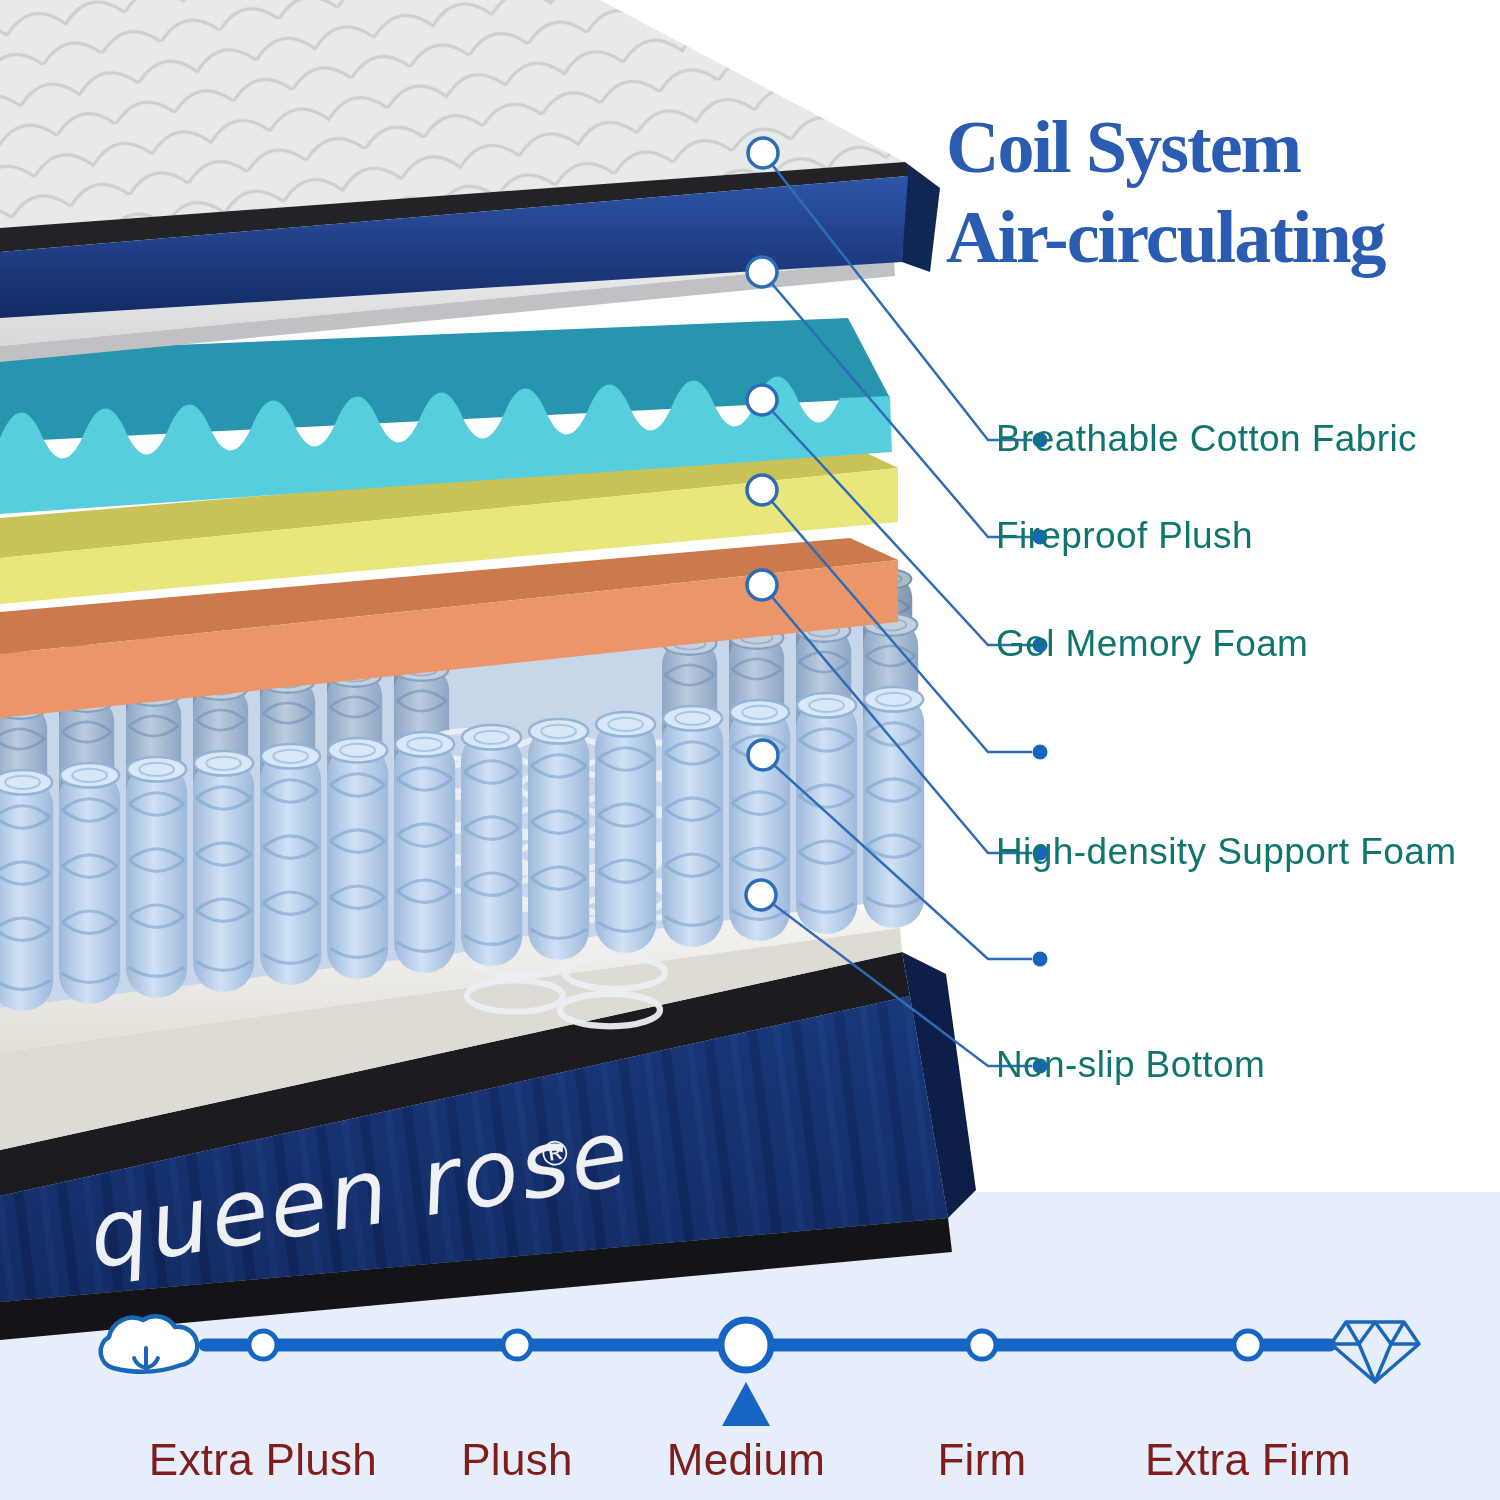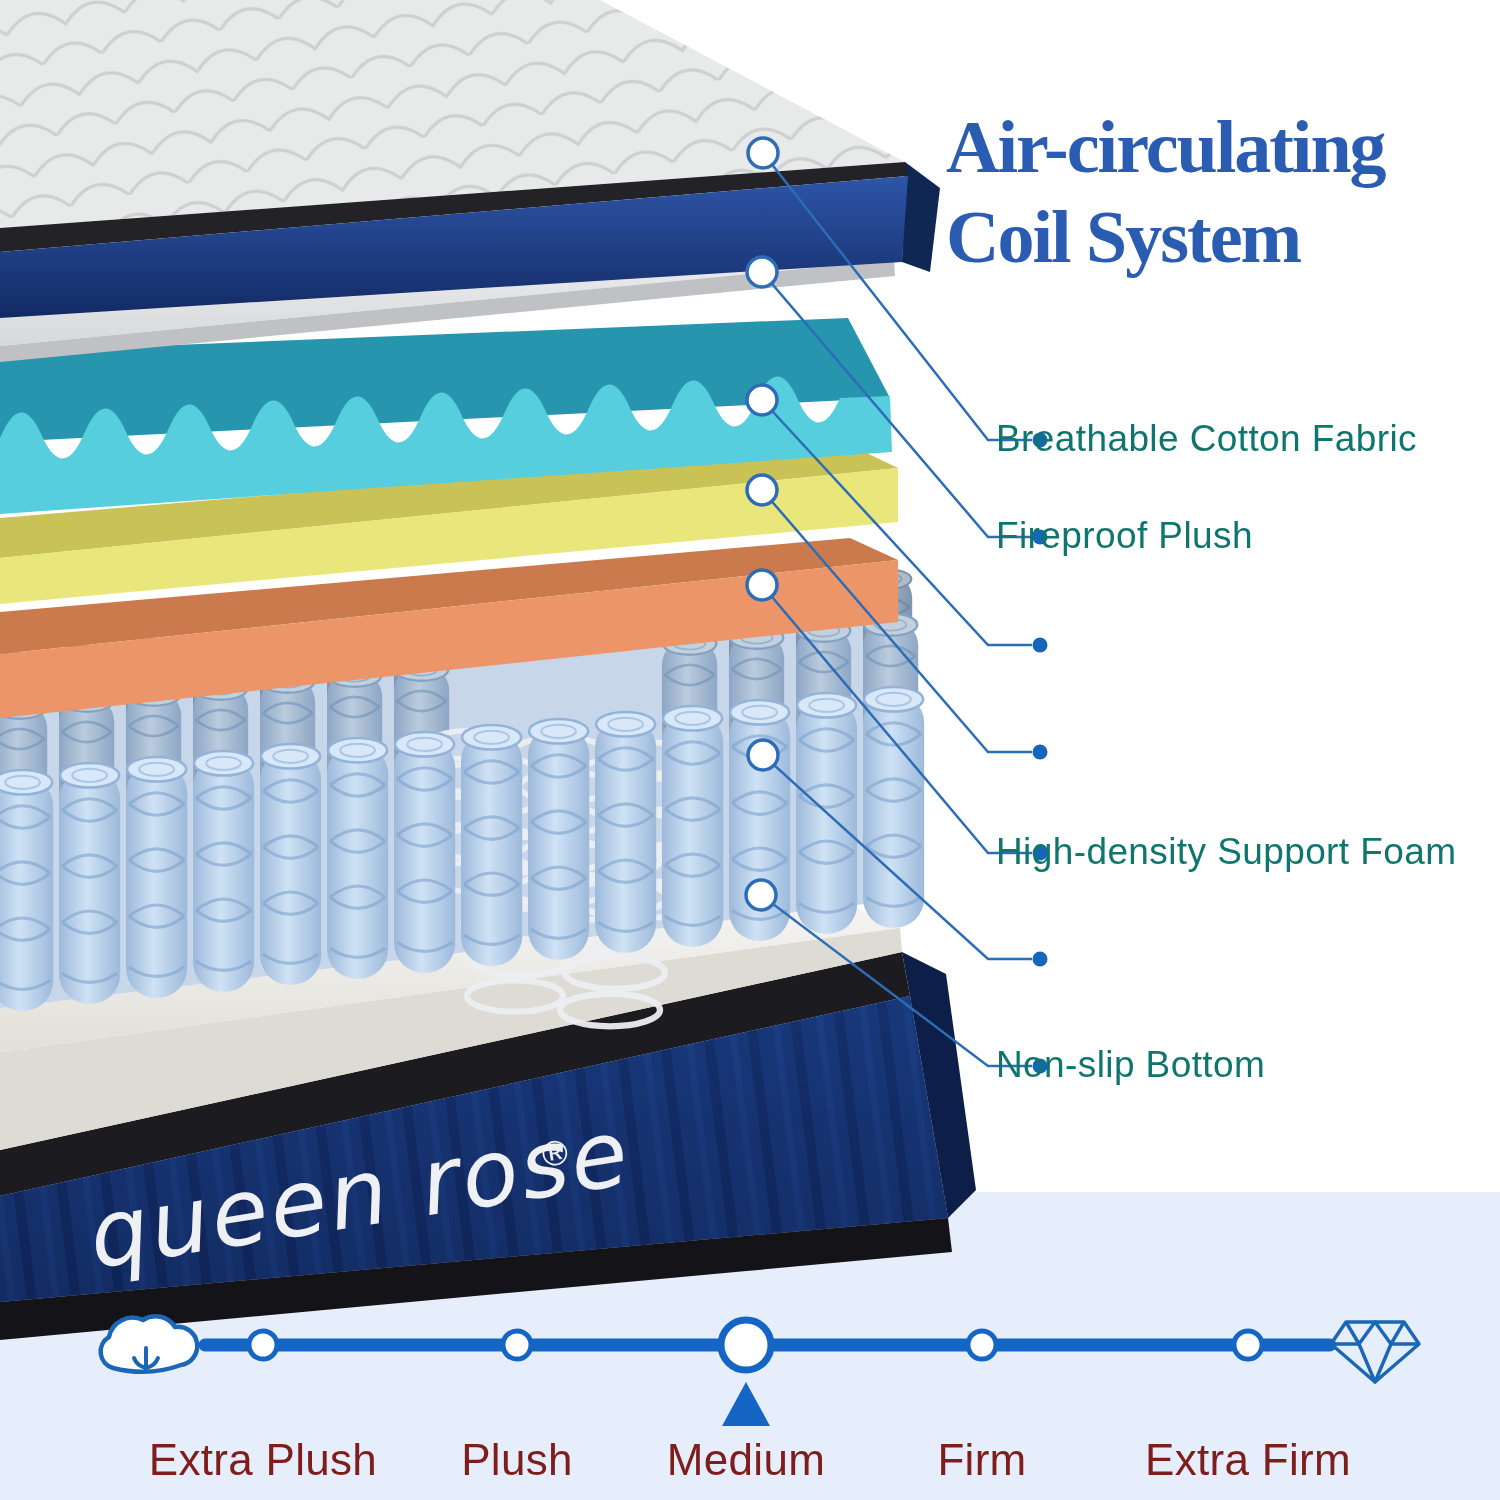--- a/index.html
+++ b/index.html
@@ -236,26 +236,27 @@
 
     <g fill="none" stroke="#1a67b8" stroke-width="3.5" stroke-linejoin="round">
       <polygon points="1346,1322 1404,1322 1419,1344 1375,1382 1331,1344"></polygon>
       <polyline points="1346,1322 1359,1344 1375,1322 1391,1344 1404,1322"></polyline>
       <polyline points="1331,1344 1359,1344 1375,1382 1391,1344 1419,1344"></polyline>
     </g>
   </g>
 </svg>
 
 <div class="title">
+  <div>Coil System</div>
   <div>Air-circulating</div>
-  <div>Coil System</div>
 </div>
 
 <div class="layer-label" style="top:440px">Breathable Cotton Fabric</div>
 <div class="layer-label" style="top:537px">Fireproof Plush</div>
+<div class="layer-label" style="top:645px">Gel Memory Foam</div>
 <div class="layer-label" style="top:853px">High-density Support Foam</div>
 <div class="layer-label" style="top:1066px">Non-slip Bottom</div>
 
 <div class="firm-label" style="left:263px">Extra Plush</div>
 <div class="firm-label" style="left:517px">Plush</div>
 <div class="firm-label" style="left:746px">Medium</div>
 <div class="firm-label" style="left:982px">Firm</div>
 <div class="firm-label" style="left:1248px">Extra Firm</div>
 
 </div>

